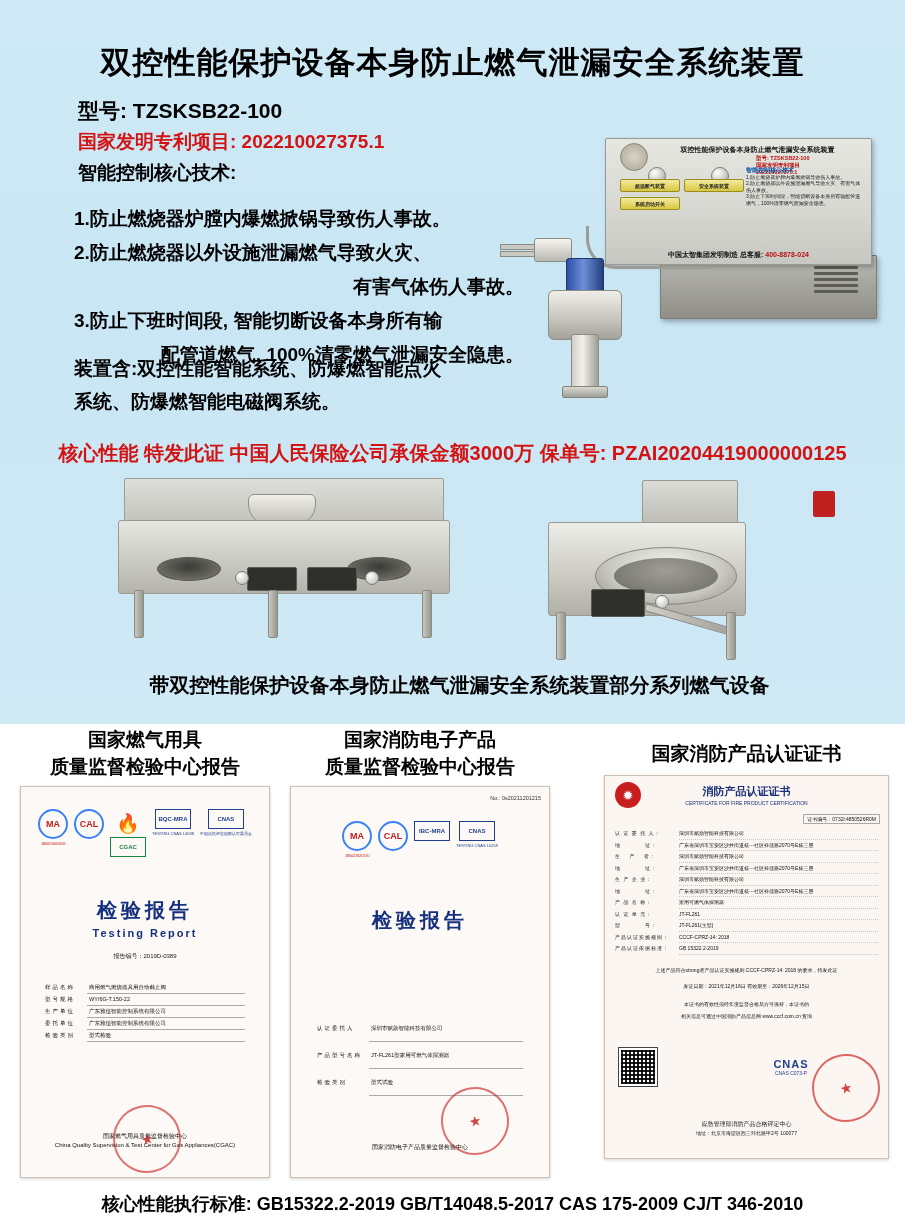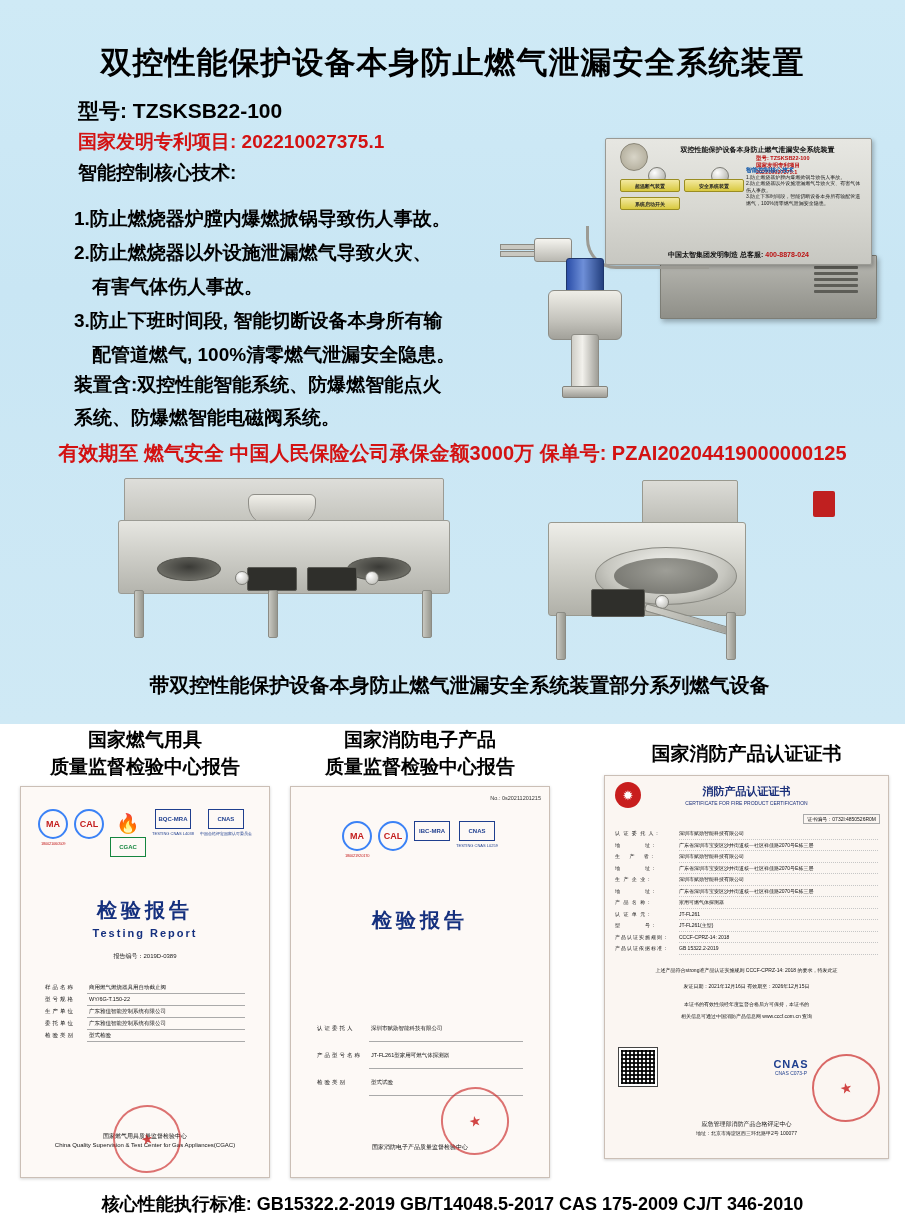--- a/index.html
+++ b/index.html
@@ -29,23 +29,23 @@
     position:absolute;left:78px;top:129px;font-size:19px;font-weight:bold;color:#d31212;
   }
   .core-tech-head{
     position:absolute;left:78px;top:160px;font-size:19px;font-weight:bold;color:#000;
   }
   .bullets{
     position:absolute;left:74px;top:188px;width:450px;
     font-size:19px;font-weight:bold;color:#000;line-height:34px;margin-top:14px;
   }
   .bullets .b{margin:0;white-space:nowrap;}
-  .bullets .b.indent{padding-left:18px;}
+  .bullets .b.indent{padding-left:18px;text-align:right;}
   .dev-include{
-    position:absolute;left:74px;top:368px;width:420px;
+    position:absolute;left:74px;top:352px;width:420px;
     font-size:19px;font-weight:bold;color:#000;line-height:33px;
   }
 
   
   .device-photo{
     position:absolute;left:500px;top:130px;width:375px;height:300px;
   }
   .ctrl-box{
     position:absolute;left:105px;top:8px;width:265px;height:125px;
     background:linear-gradient(180deg,#e7e7e2 0%,#d8d8d2 55%,#c7c7c1 100%);
@@ -392,21 +392,21 @@
       </div>
 
       <div class="valve">
         <div class="coil"></div>
         <div class="body"></div>
         <div class="stem"></div>
         <div class="flange"></div>
       </div>
     </div>
 
-    <div class="core-line">有效期至  燃气安全  中国人民保险公司承保金额3000万  保单号: PZAI20204419000000125</div>
+    <div class="core-line">核心性能  特发此证  中国人民保险公司承保金额3000万  保单号: PZAI20204419000000125</div>
 
     <div class="stove-left">
       <div class="st-back"></div>
       <div class="st-pot"></div>
       <div class="st-body">
         <div class="st-burner b1"></div>
         <div class="st-burner b2"></div>
         <div class="st-panel" style="left:128px;top:46px;"></div>
         <div class="st-panel" style="left:188px;top:46px;"></div>
         <div class="st-knob" style="left:116px;top:50px;"></div>

